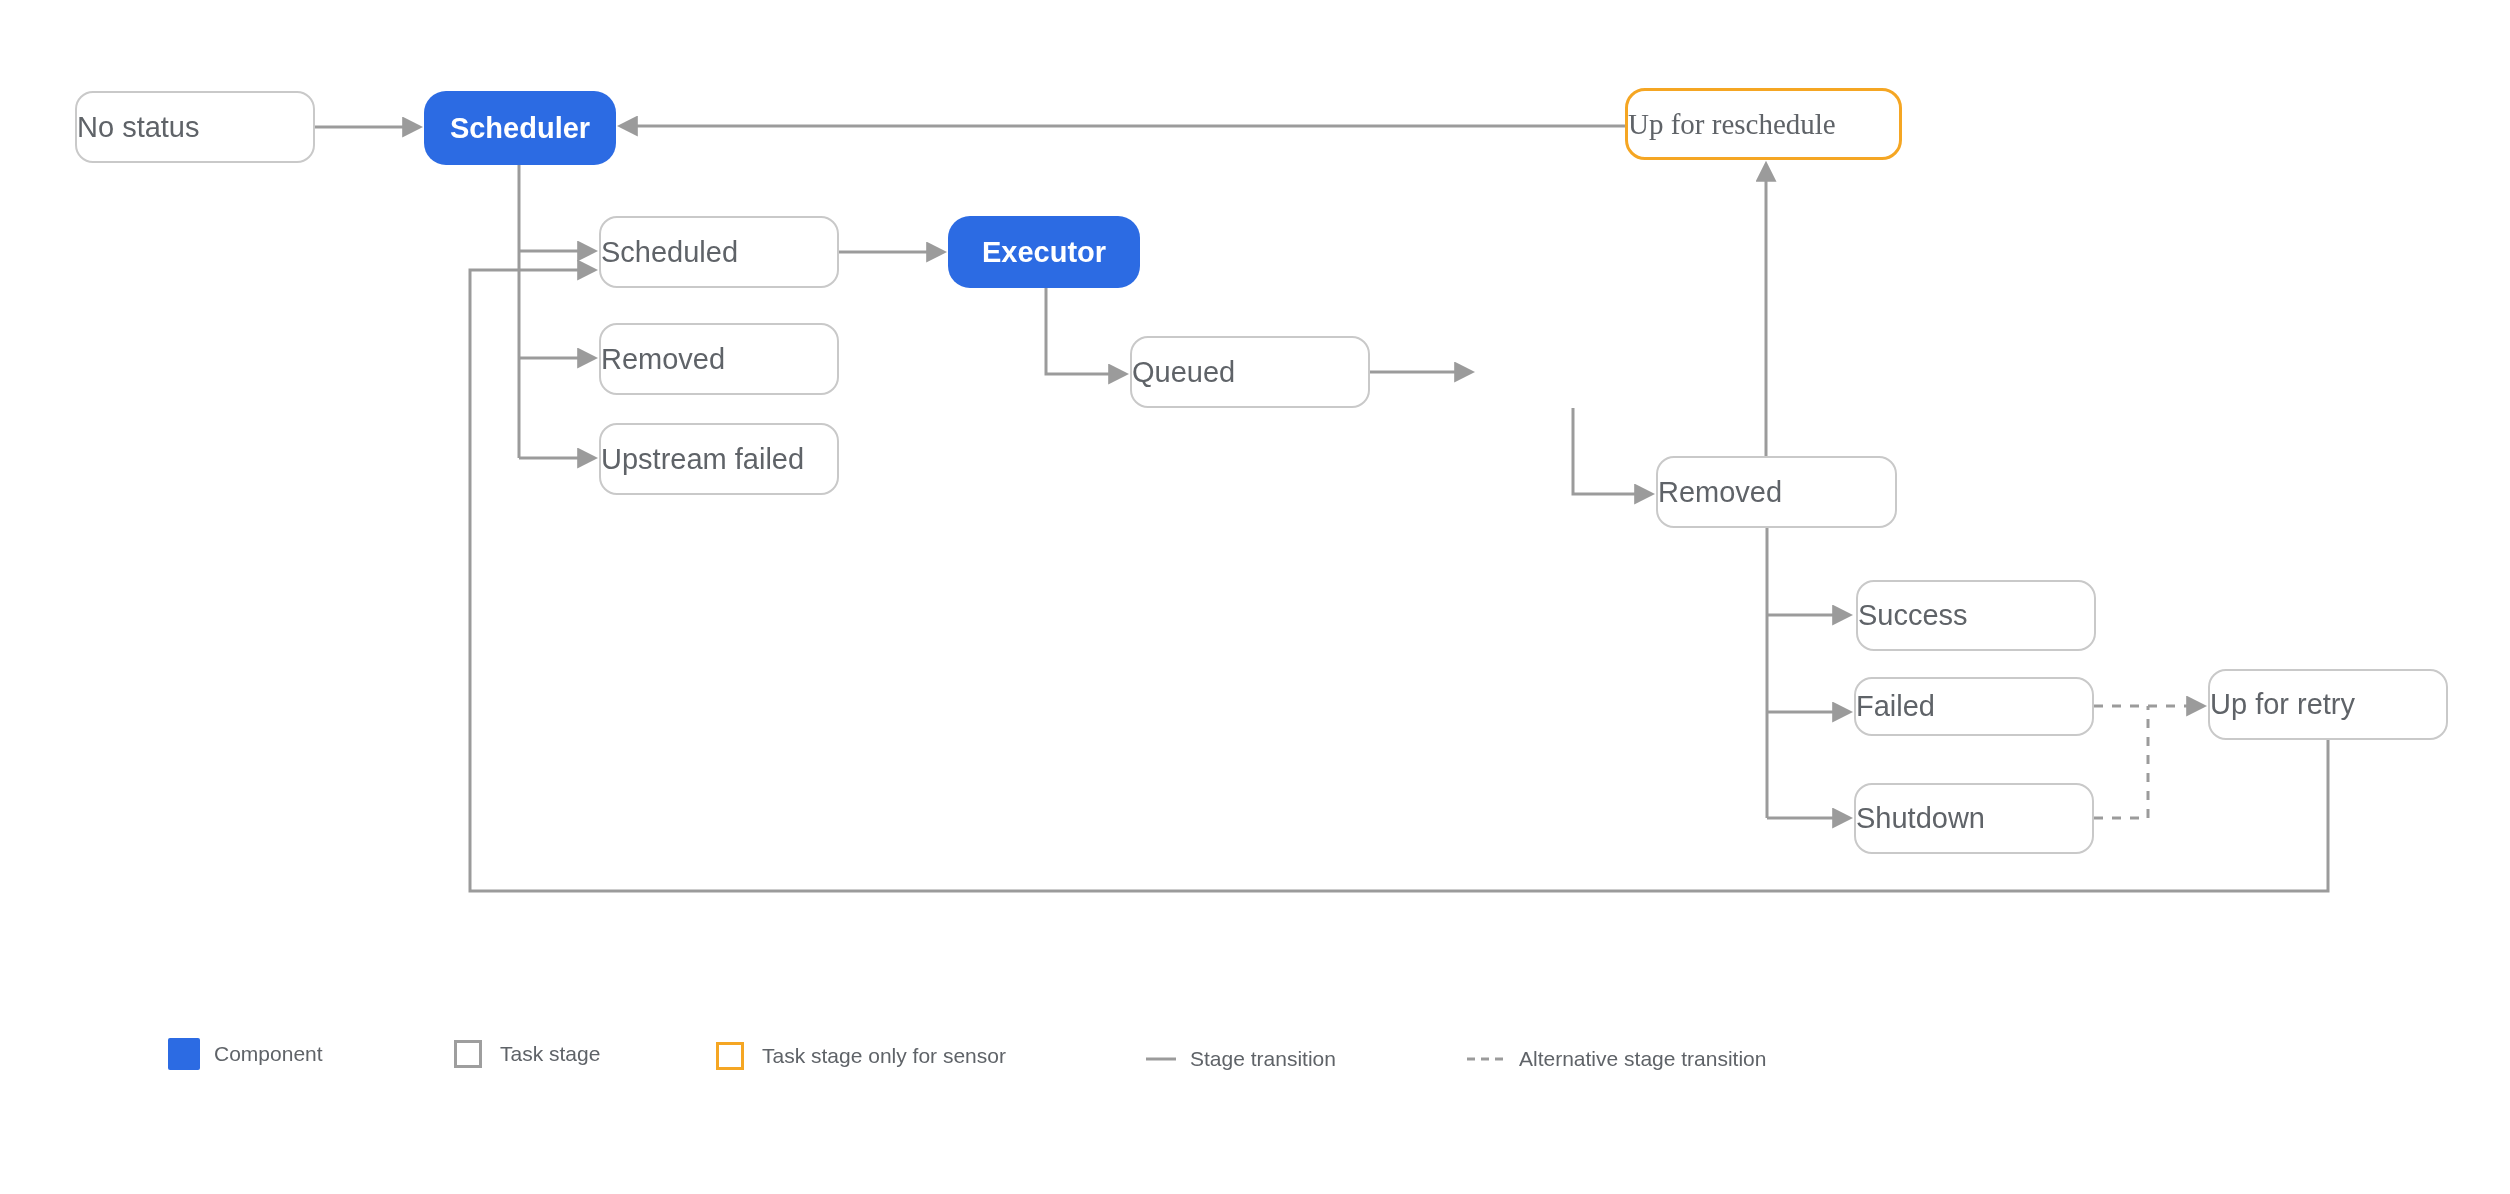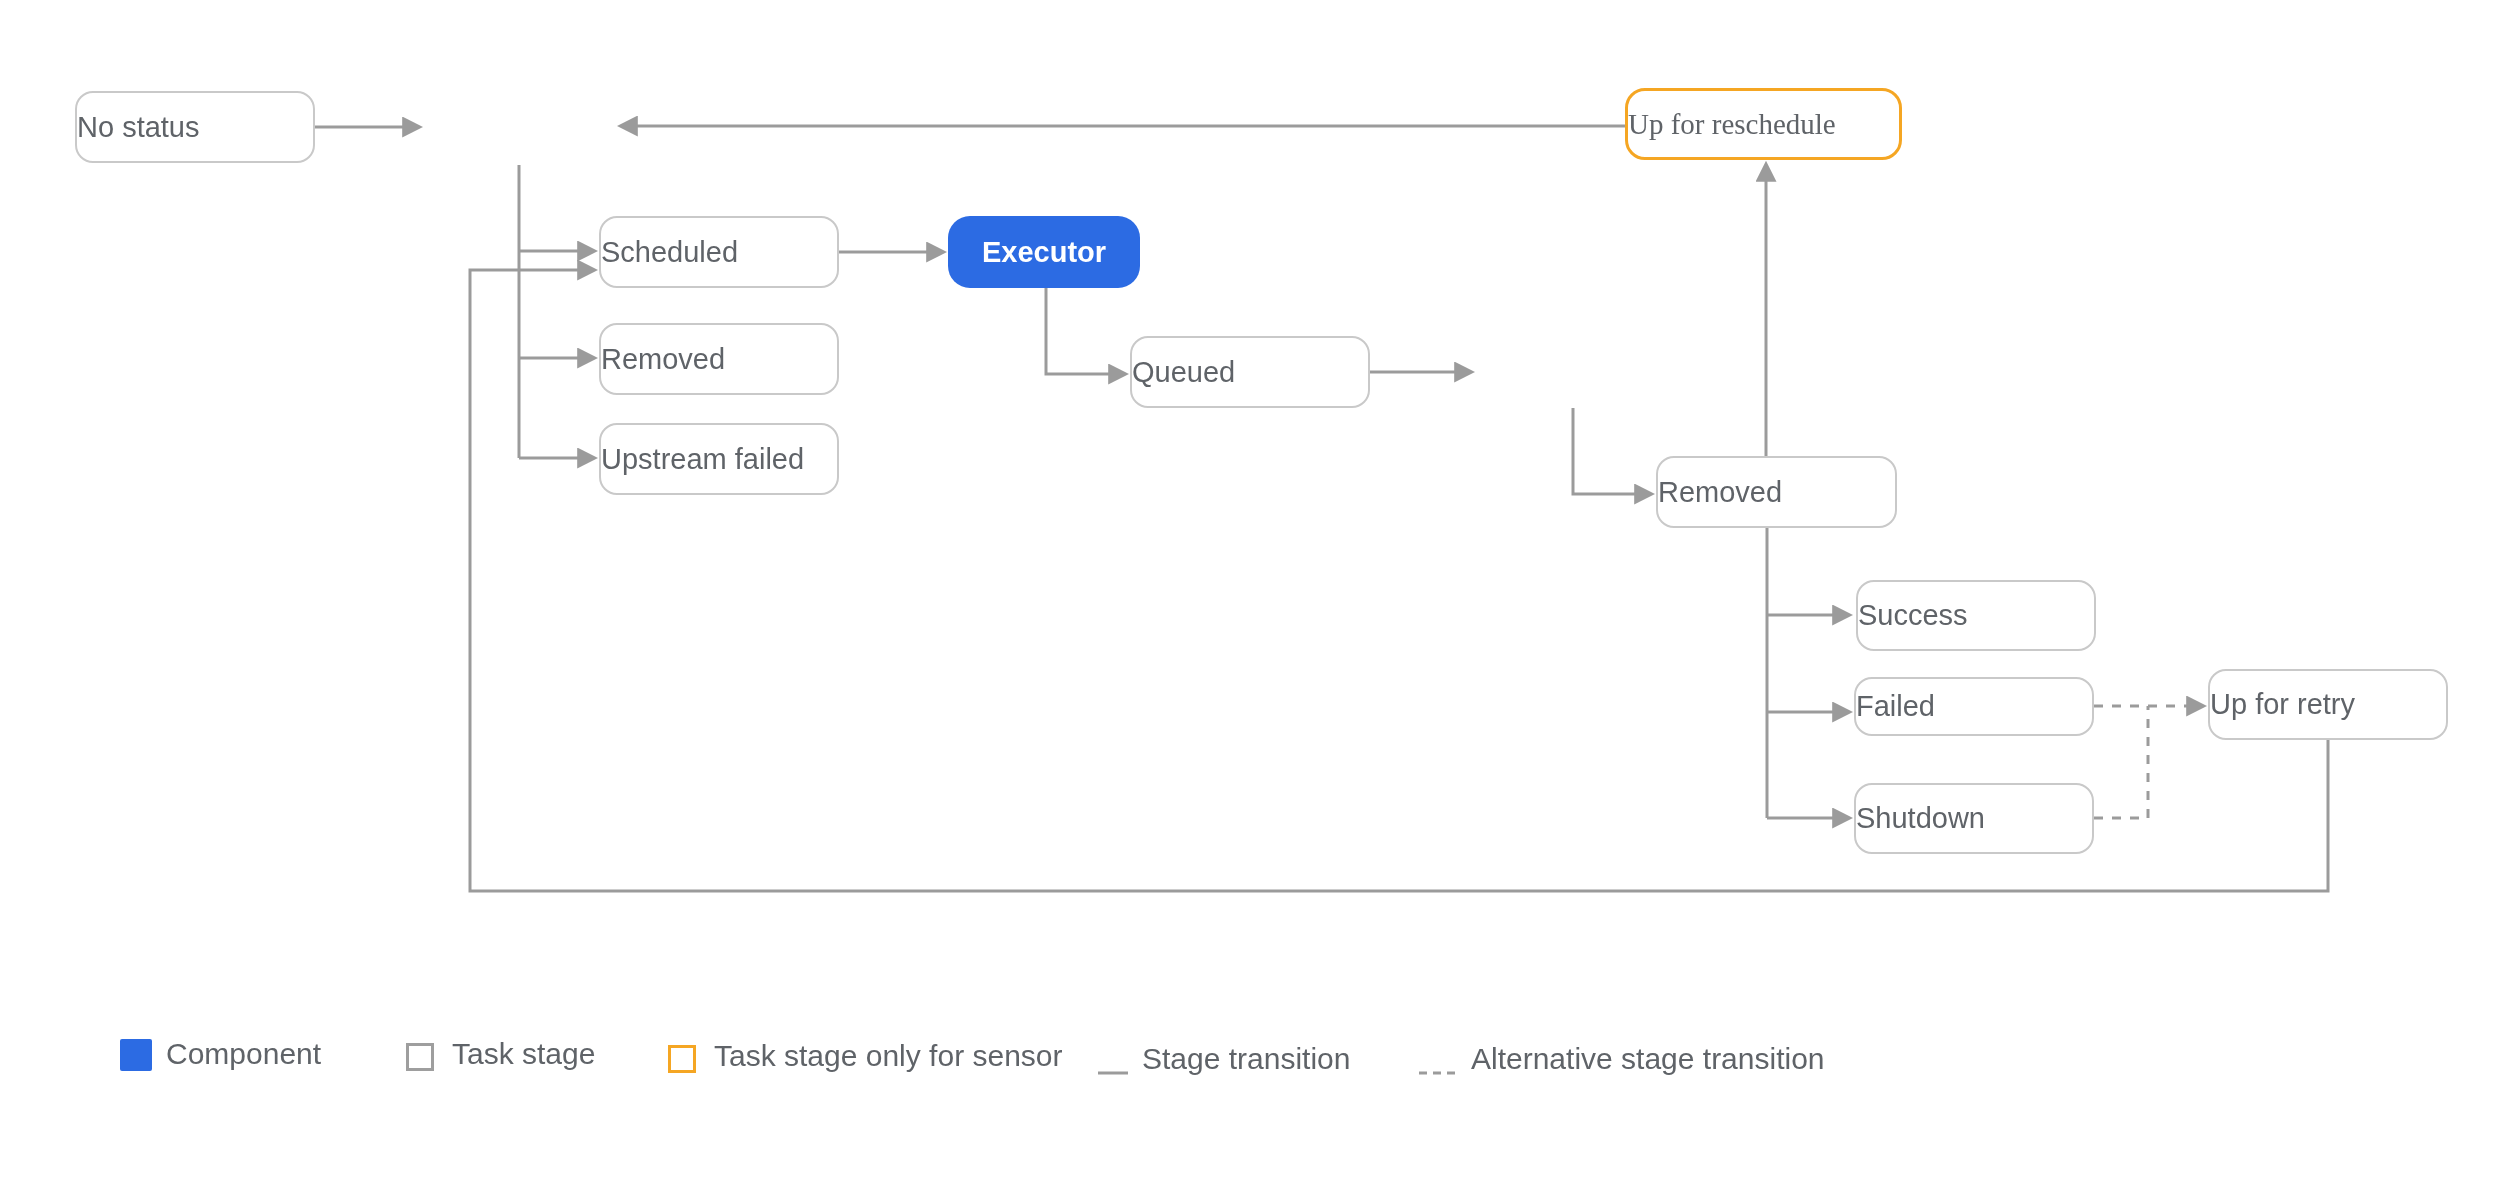--- a/index.html
+++ b/index.html
@@ -20,22 +20,22 @@
     position:absolute;display:flex;align-items:center;
     background:#fff;border:2px solid var(--task-border);border-radius:18px;
     font-size:29px;color:var(--text);white-space:nowrap;
   }
   .node.component{
     background:var(--component-fill);border:none;color:#ffffff;
     justify-content:center;padding-left:0;font-weight:600;border-radius:22px;
   }
   .node.sensor{border:3px solid var(--sensor-border);border-radius:20px;font-family:Liberation Serif, serif;}
   .legend-item{
-    position:absolute;display:flex;align-items:flex-end;height:34px;
-    font-size:30px;color:var(--text);white-space:nowrap;
+    position:absolute;display:flex;align-items:center;height:34px;
+    font-size:21px;color:var(--text);white-space:nowrap;margin-left:48px;
   }
   .swatch{display:inline-block;}
   .swatch.component{width:32px;height:32px;background:var(--component-fill);border-radius:2px;margin-right:14px;}
   .swatch.task{width:28px;height:28px;background:#fff;border:3px solid #9e9e9e;margin-right:18px;}
   .swatch.sensor{width:28px;height:28px;background:#fff;border:3px solid var(--sensor-border);margin-right:18px;}
   .line-sample{margin-right:14px;display:block;}
 </style>
 </head>
 <body>
 
@@ -62,20 +62,21 @@
     <path class="edge" d="M 1767 527 L 1767 818"></path>
     <path class="edge" marker-end="url(#arrow)" d="M 1767 615 L 1849 615"></path>
     <path class="edge" marker-end="url(#arrow)" d="M 1767 712 L 1849 712"></path>
     <path class="edge" marker-end="url(#arrow)" d="M 1767 818 L 1849 818"></path>
     <path class="edge dashed" marker-end="url(#arrow)" d="M 2094 706 L 2203 706"></path>
     <path class="edge dashed" d="M 2094 818 L 2148 818 L 2148 706"></path>
   </svg>
 
   <div class="node task" style="left:75px;top:91px;width:240px;height:72px">No status</div>
 
+  <div class="node component" style="left:424px;top:91px;width:192px;height:74px">Scheduler</div>
 
   <div class="node sensor" style="left:1625px;top:88px;width:277px;height:72px">Up for reschedule</div>
 
   <div class="node task" style="left:599px;top:216px;width:240px;height:72px">Scheduled</div>
 
   <div class="node component" style="left:948px;top:216px;width:192px;height:72px">Executor</div>
 
   <div class="node task" style="left:599px;top:323px;width:240px;height:72px">Removed</div>
 
   <div class="node task" style="left:1130px;top:336px;width:240px;height:72px">Queued</div>

